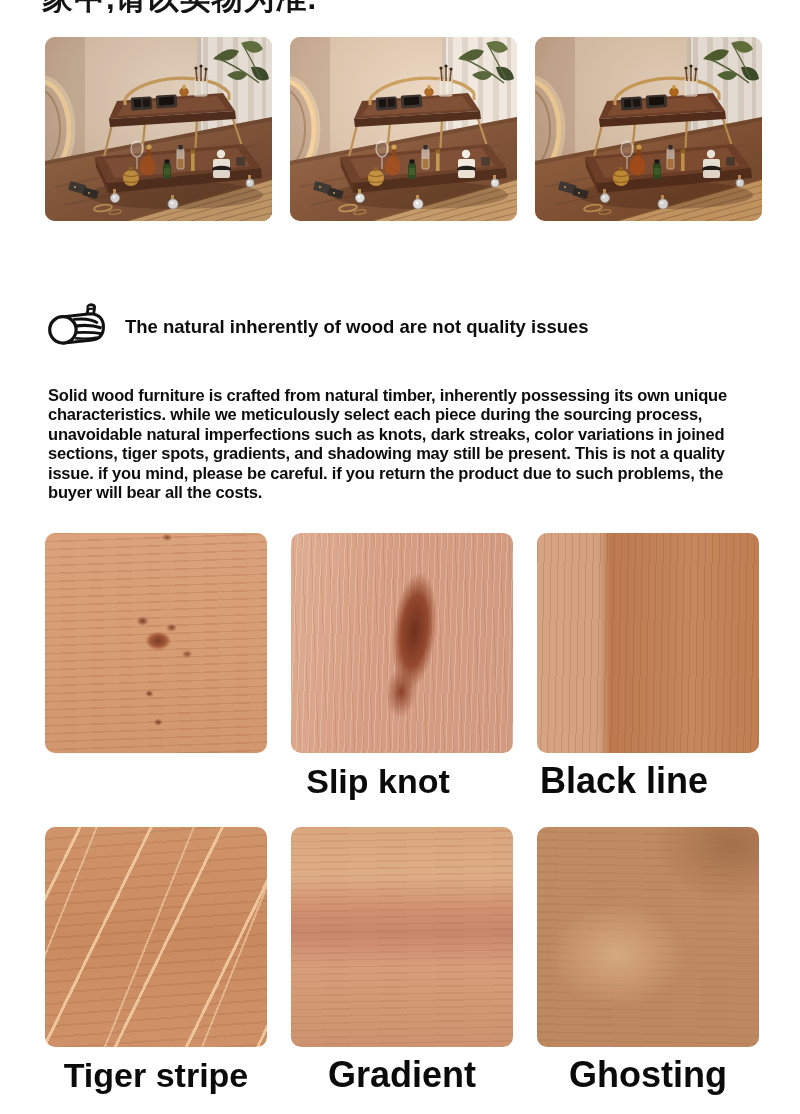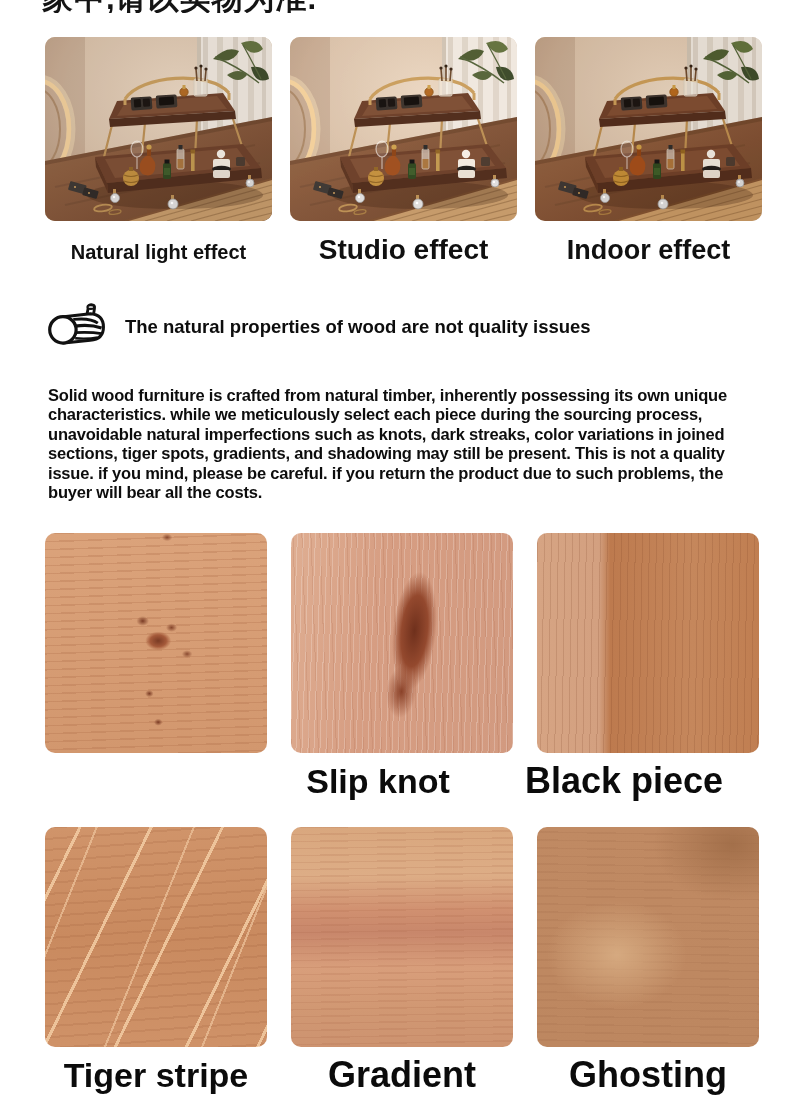--- a/index.html
+++ b/index.html
@@ -240,57 +240,52 @@
         </svg>
     </figure>
 
     <figure class="photo f3" style="margin:0;">
       <svg viewBox="0 0 227 184">
           <use href="#scene"></use>
         </svg>
     </figure>
   </div>
 
-  <div class="captions-row">
-    <div class="cap c1">Natural light effect</div>
-    <div class="cap c2">Studio effect</div>
-    <div class="cap c3">Indoor effect</div>
-  </div>
 
   <div class="notice">
     <svg class="log" viewBox="0 0 70 56">
 
       <path d="M44 17 L46 7 q1 -3 4 -2.5 q3 0.5 2.5 3.5 L51 18" fill="#ffffff" stroke="#111111" stroke-width="3" stroke-linejoin="round"></path>
       <ellipse cx="48.6" cy="6.8" rx="3.6" ry="2" fill="#ffffff" stroke="#111111" stroke-width="2.2"></ellipse>
 
       <path d="M20 17 L48 14 q14 1 14 14 q0 13 -14 14 L20 45z" fill="#ffffff" stroke="#111111" stroke-width="3.2" stroke-linejoin="round"></path>
 
       <path d="M30 20 q18 -2 26 4" stroke="#111111" stroke-width="3" fill="none"></path>
       <path d="M32 27 q16 -2 28 2" stroke="#111111" stroke-width="3.4" fill="none"></path>
       <path d="M31 34 q17 -1 29 1" stroke="#111111" stroke-width="3" fill="none"></path>
       <path d="M32 40 q14 1 24 -1" stroke="#111111" stroke-width="2.6" fill="none"></path>
 
       <circle cx="19" cy="31" r="14" fill="#ffffff" stroke="#111111" stroke-width="3.4"></circle>
     </svg>
-    <div class="heading">The natural properties of wood are not quality issues</div>
+    <div class="heading">The natural inherently of wood are not quality issues</div>
   </div>
 
   <p class="paragraph">Solid wood furniture is crafted from natural timber, inherently possessing its own unique characteristics. while we meticulously select each piece during the sourcing process, unavoidable natural imperfections such as knots, dark streaks, color variations in joined sections, tiger spots, gradients, and shadowing may still be present. This is not a quality issue. if you mind, please be careful. if you return the product due to such problems, the buyer will bear all the costs.</p>
 
   <div class="tile row1 colA t-slipknot"></div>
   <div class="tile row1 colB t-blackline"></div>
   <div class="tile row1 colC t-colordiff"></div>
   <div class="tile row2 colA t-tigerstripe"></div>
   <div class="tile row2 colB t-gradient"></div>
   <div class="tile row2 colC t-ghosting"></div>
 
   <div class="labels-row labels1">
     <div class="lbl mid">Slip knot</div>
       <div class="gap"></div>
-    <div class="lbl big">Black piece</div>
+    <div class="lbl big">Black line</div>
       <div class="gap"></div>
   </div>
   <div class="labels-row labels2">
     <div class="lbl mid">Tiger stripe</div>
       <div class="gap"></div>
     <div class="lbl big">Gradient</div>
       <div class="gap"></div>
     <div class="lbl big">Ghosting</div>
   </div>
 

